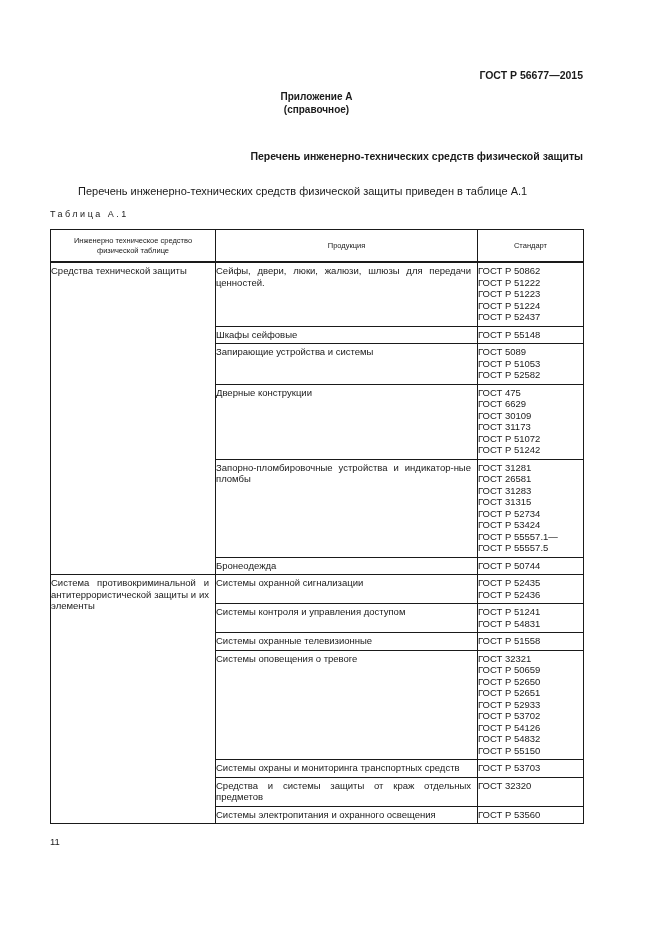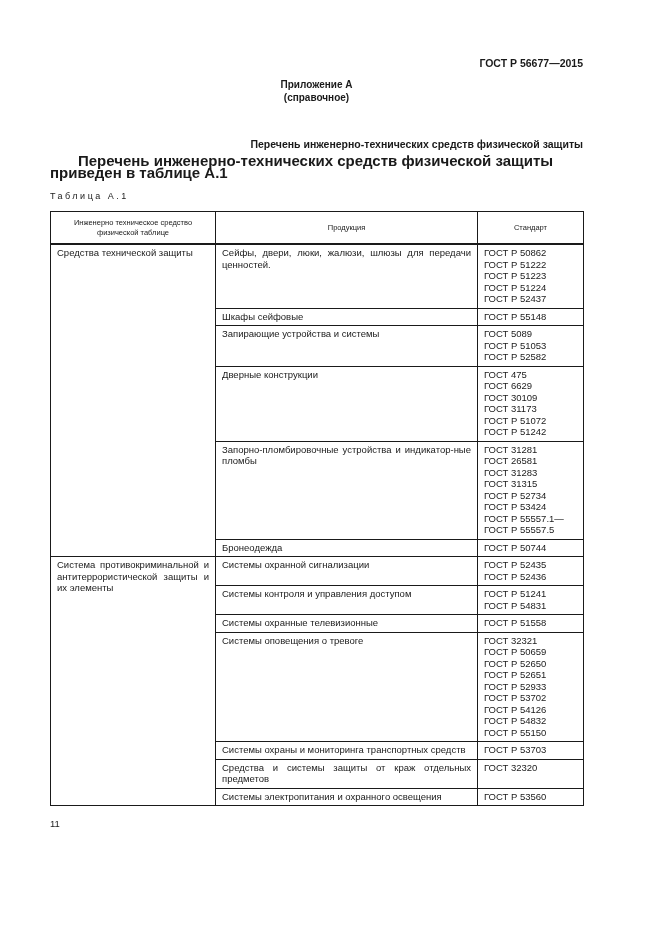--- a/index.html
+++ b/index.html
@@ -12,21 +12,21 @@
     width: 661px;
     height: 935px;
     background: #ffffff;
     font-family: "Liberation Sans", sans-serif;
     color: #1a1a1a;
     overflow: hidden;
   }
   .content {
     position: absolute;
     left: 50px;
-    top: 0;
+    top: 12px;
     width: 533px;
   }
   .doc-number {
     margin-top: 57px;
     text-align: right;
     font-size: 10.5px;
     font-weight: bold;
     line-height: 12px;
   }
   .appendix {
@@ -37,42 +37,41 @@
     line-height: 12.5px;
   }
   .section-title {
     margin-top: 34px;
     text-align: right;
     font-size: 10.5px;
     font-weight: bold;
     line-height: 13px;
   }
   .intro {
-    margin: 4px 0 0 0;
-    font-size: 15px;
+    margin: 22px 0 0 0;
+    font-size: 11px;
     line-height: 12px;
     text-indent: 28px;
-    font-weight: bold;
   }
   .table-label {
     margin-top: 11px;
     font-size: 9px;
     letter-spacing: 2.5px;
     line-height: 12px;
   }
   table.gost {
     margin-top: 9px;
     border-collapse: collapse;
     width: 533px;
     table-layout: fixed;
   }
   table.gost th, table.gost td {
     border: 1px solid #1a1a1a;
     vertical-align: top;
-    padding: 2px 6px 3px 6px;
+    padding: 2px 6px 3px 0;
   }
   table.gost th {
     font-weight: normal;
     font-size: 7.5px;
     line-height: 9.5px;
     text-align: center;
     vertical-align: middle;
     padding: 6px 4px;
     border-bottom-width: 2.5px;
     white-space: pre-line;

